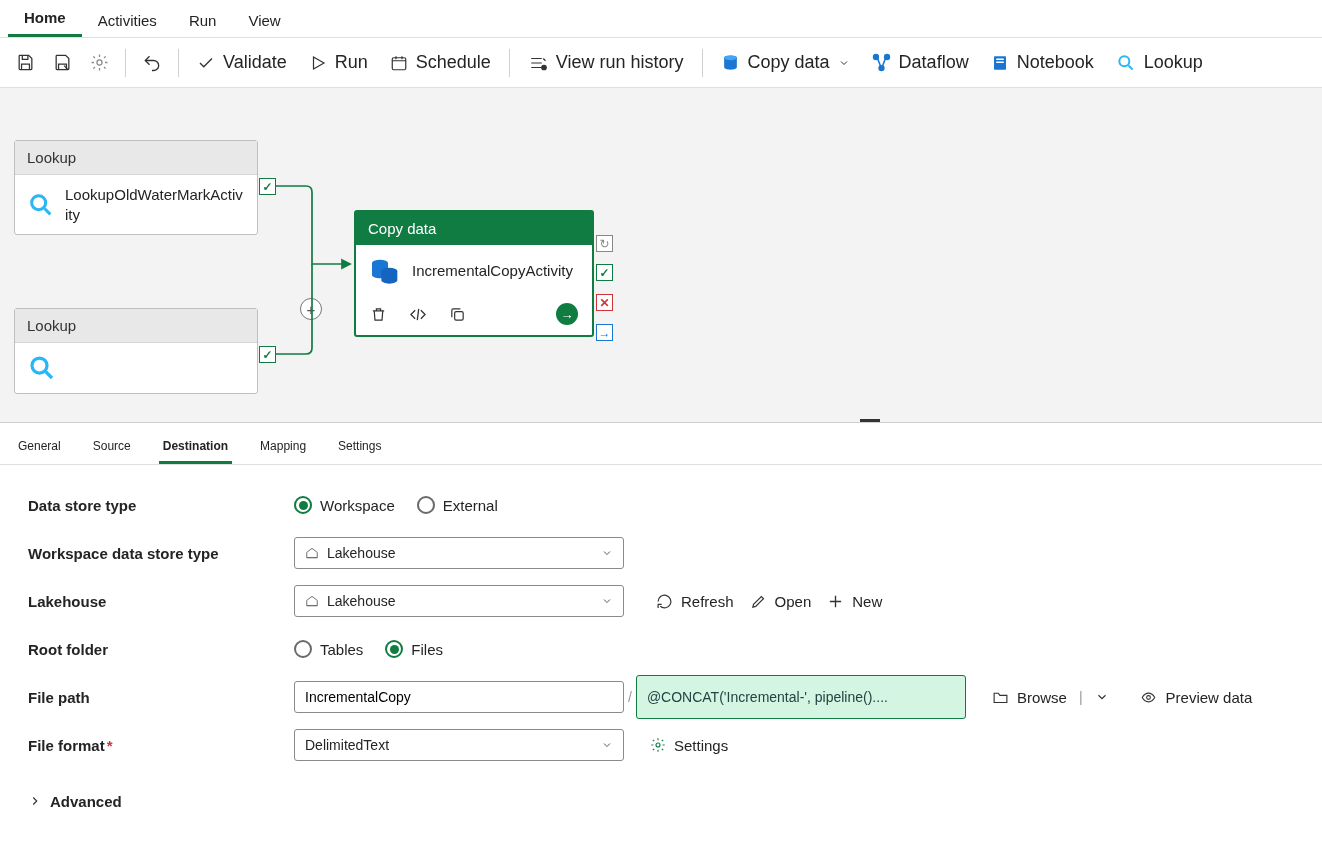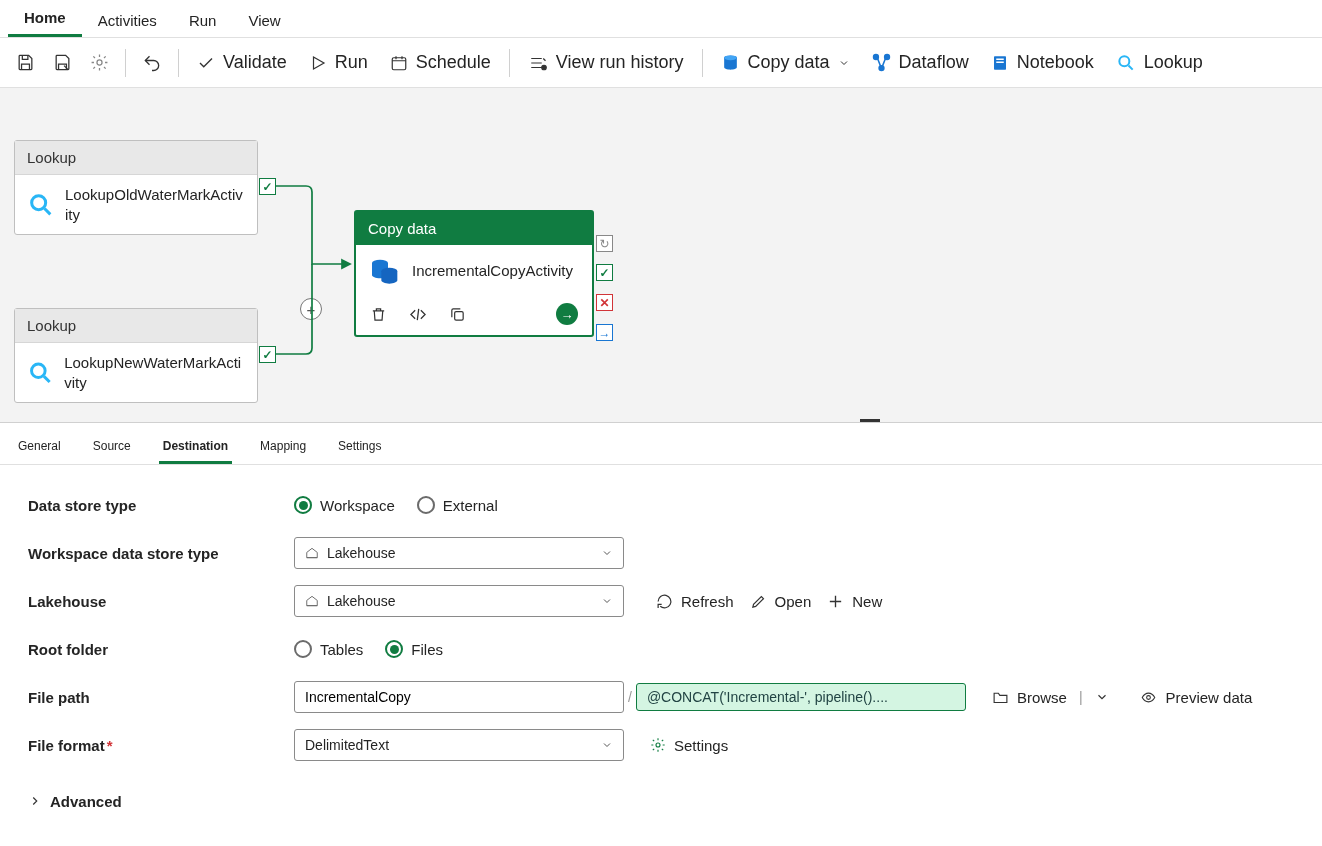--- a/index.html
+++ b/index.html
@@ -30,21 +30,21 @@
 .form-area { padding: 16px 28px; }
 .form-row { display:flex; align-items:center; min-height:48px; }
 .form-label { width:266px; font-size:15px; font-weight:600; color:#242424; }
 .radio-group { display:flex; gap:22px; }
 .radio { display:inline-flex; align-items:center; gap:8px; cursor:pointer; font-size:15px; }
 .radio-circle { width:18px; height:18px; border:2px solid #6b6b6b; border-radius:50%; display:inline-flex; align-items:center; justify-content:center; }
 .radio-circle.sel { border-color:#107c41; }
 .radio-dot { width:9px; height:9px; border-radius:50%; background:#107c41; }
 .dropdown { width:330px; height:32px; border:1px solid #8a8a8a; border-radius:3px; background:#fff; display:flex; align-items:center; justify-content:space-between; padding:0 10px; cursor:pointer; font-size:14px; }
 .text-input { width:330px; height:32px; border:1px solid #8a8a8a; border-radius:3px; background:#fff; padding:0 10px; font-size:14px; }
-.expr-box { width:330px; height:28px; border:1px solid #107c41; border-radius:3px; background:#d4f5e2; padding:0 10px; font-size:14px; display:flex; align-items:center; color:#244; }
+.expr-box { width:330px; height:44px; border:1px solid #107c41; border-radius:3px; background:#d4f5e2; padding:0 10px; font-size:14px; display:flex; align-items:center; color:#244; }
 .link-btn { display:inline-flex; align-items:center; gap:8px; padding:4px 8px; cursor:pointer; font-size:15px; }
 .req { color:#d13438; margin-left:2px; }
 .add-circle { position:absolute; width:22px; height:22px; border:1px solid #777; border-radius:50%; background:#fff; display:flex; align-items:center; justify-content:center; font-size:15px; color:#555; cursor:pointer; }
 .copy-arrow-btn { width:22px; height:22px; border-radius:50%; background:#107c41; color:#fff; display:flex; align-items:center; justify-content:center; font-size:13px; margin-left:auto; cursor:pointer;}
 .link-sep { color:#999; padding:0 4px; }
 .splitter-handle { position:absolute; bottom:-1px; left:860px; width:20px; height:4px; background:#333; }
 </style>
 </head>
 <body>
 
@@ -166,21 +166,20 @@
       <span class="badge-check">✓</span>
     </div>
 
   <div class="activity-node" style="left:14px; top:220px;">
     <div class="activity-header">Lookup</div>
     <div class="activity-body">
       <svg width="30" height="30" viewBox="0 0 24 24" fill="none" stroke="#29b6f6" stroke-width="2.6">
           <circle cx="10" cy="10" r="6"></circle>
           <path d="M15 15l5 5"></path>
         </svg>
-      <div class="activity-name">LookupNewWaterMarkActivity</div>
     </div>
   </div>
   <div class="badge" style="left:259px; top:258px;">
       <span class="badge-check">✓</span>
     </div>
 
   <div class="add-circle" style="left:300px; top:210px;">+</div>
 
   <svg class="svg-connector" style="left:276px; top:96px;" width="80" height="90">
     <path d="M0 2 H30 Q36 2 36 8 V80 H70"></path>

